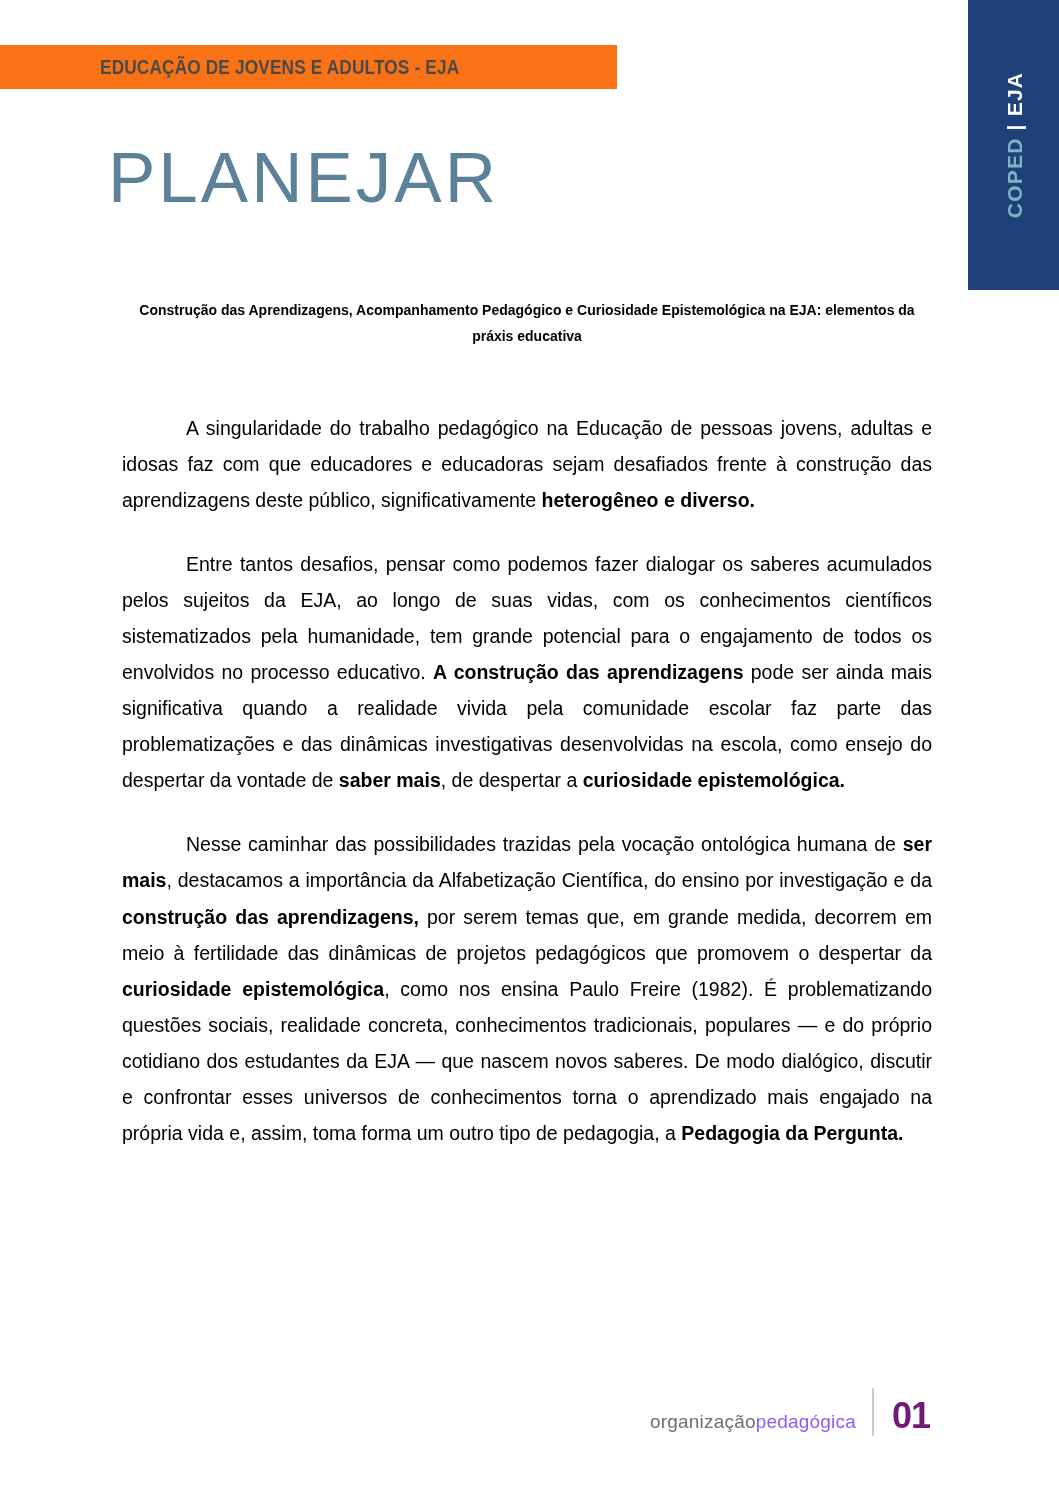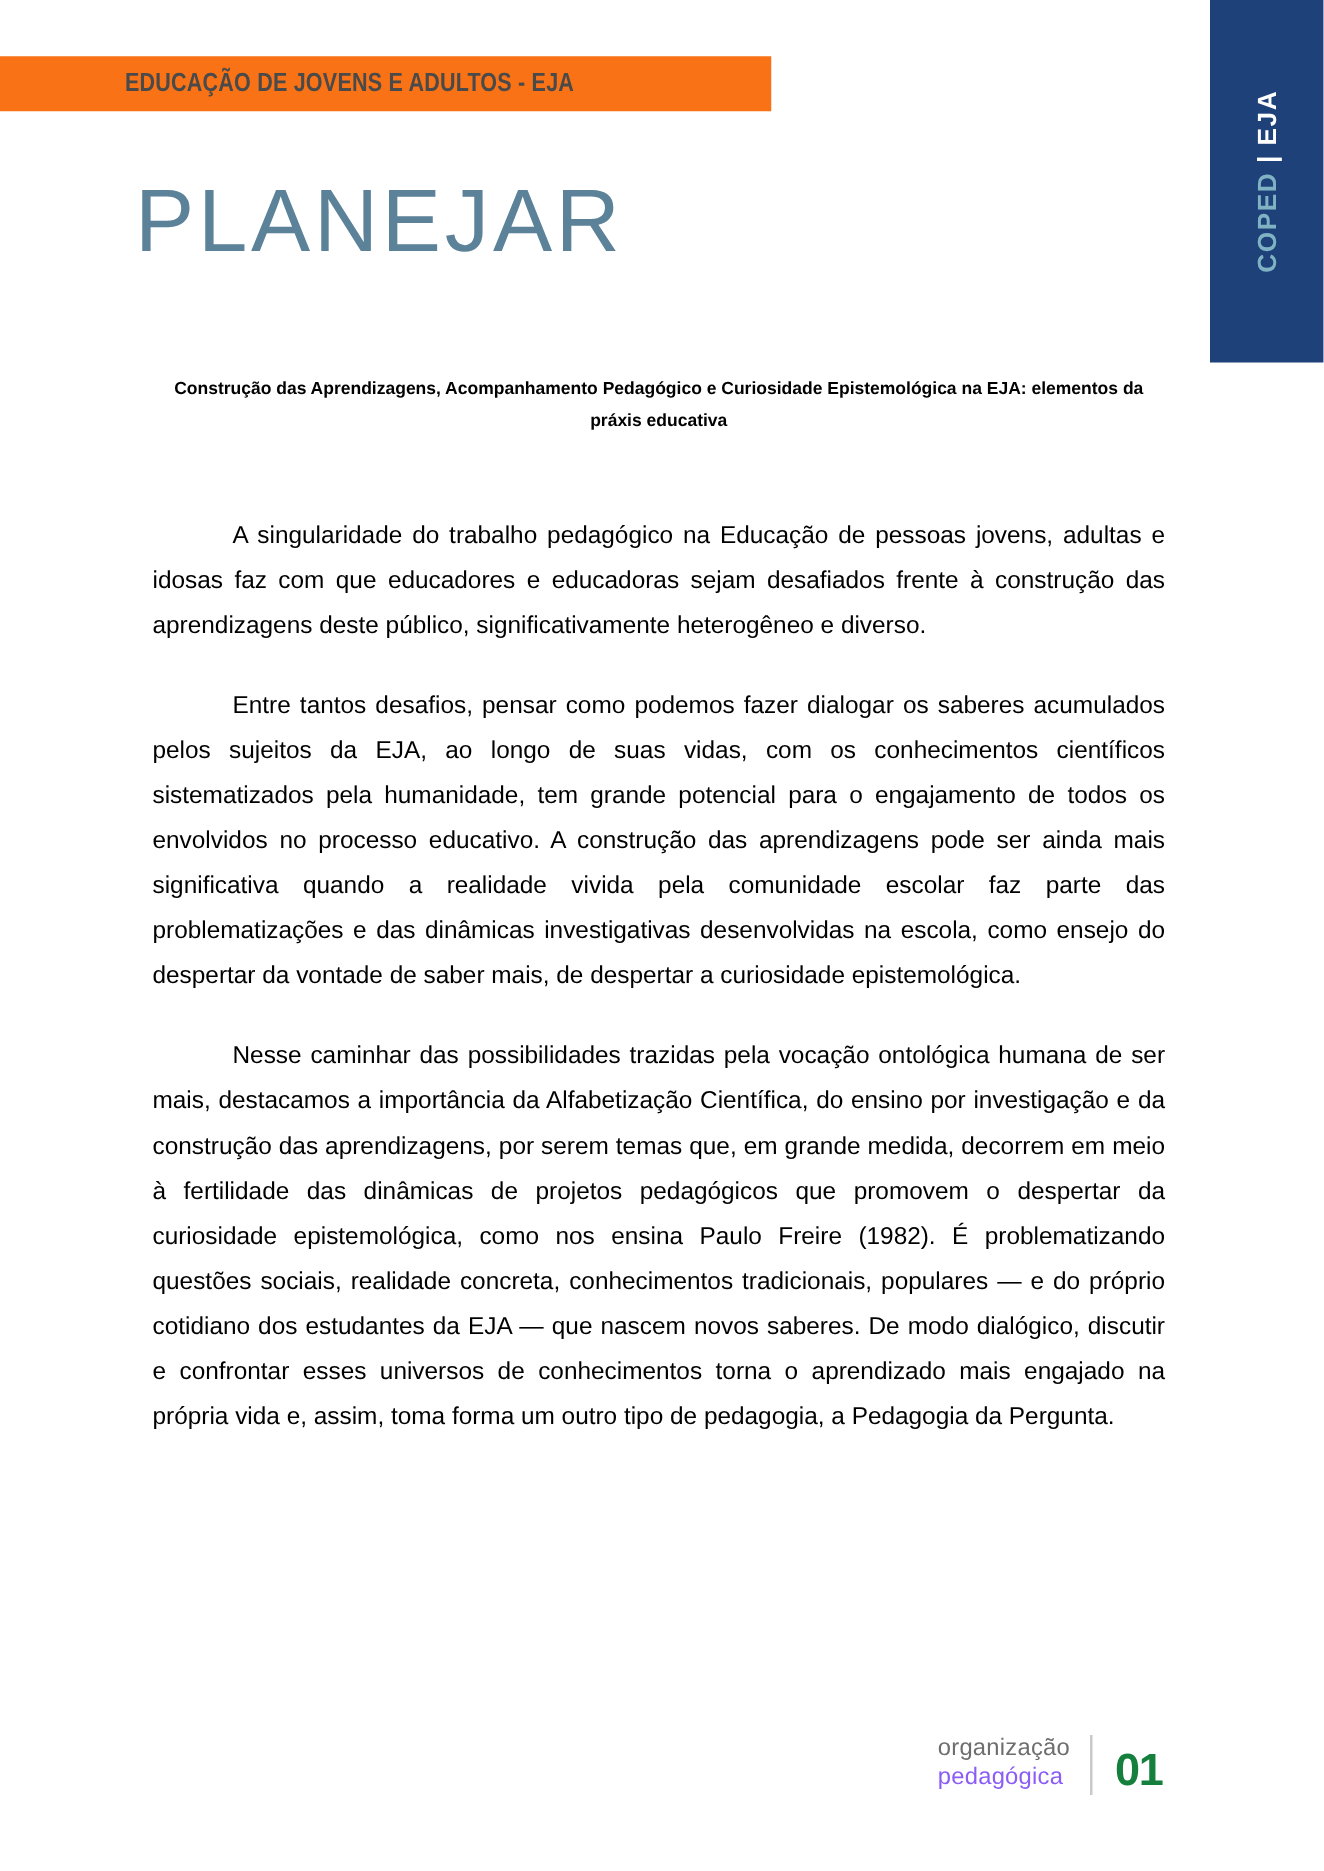--- a/index.html
+++ b/index.html
@@ -108,44 +108,45 @@
   .para {
     margin: 0 0 28px 0;
     text-align: justify;
     text-justify: inter-word;
     font-size: 19.5px;
     line-height: 1.85;
     text-indent: 64px;
     color: #000;
   }
   .para:last-child { margin-bottom: 16px; }
-  .para b { font-weight: normal; }
+  .para b { font-weight: bold; }
 
   
   .footer {
     position: absolute;
     left: 0;
     top: 1378px;
     width: 1059px;
     height: 70px;
   }
   .footer-inner {
     position: absolute;
     right: 129px;
     top: 0;
     display: flex;
     align-items: flex-end;
     height: 62px;
   }
   .footer-words {
     display: flex;
-    flex-direction: column;
+    flex-direction: row;
     justify-content: flex-end;
     line-height: 1.22;
     padding-bottom: 7px;
+    text-align: right;
   }
   .org-line {
     font-size: 19px;
     color: #6e6e6e;
     letter-spacing: 0.2px;
   }
   .ped-line {
     font-size: 19px;
     color: #8b5cf6;
     letter-spacing: 0.2px;
@@ -161,21 +162,21 @@
   }
   .footer-divider {
     width: 2px;
     height: 48px;
     background: #c9c9c9;
     margin: 0 18px 4px 16px;
   }
   .footer-pagenum {
     font-size: 36px;
     font-weight: bold;
-    color: #15803d;
+    color: #701a75;
     line-height: 1;
     padding-bottom: 6px;
     letter-spacing: -1px;
   }
 </style>
 </head>
 <body>
 
 <div class="page">
 

